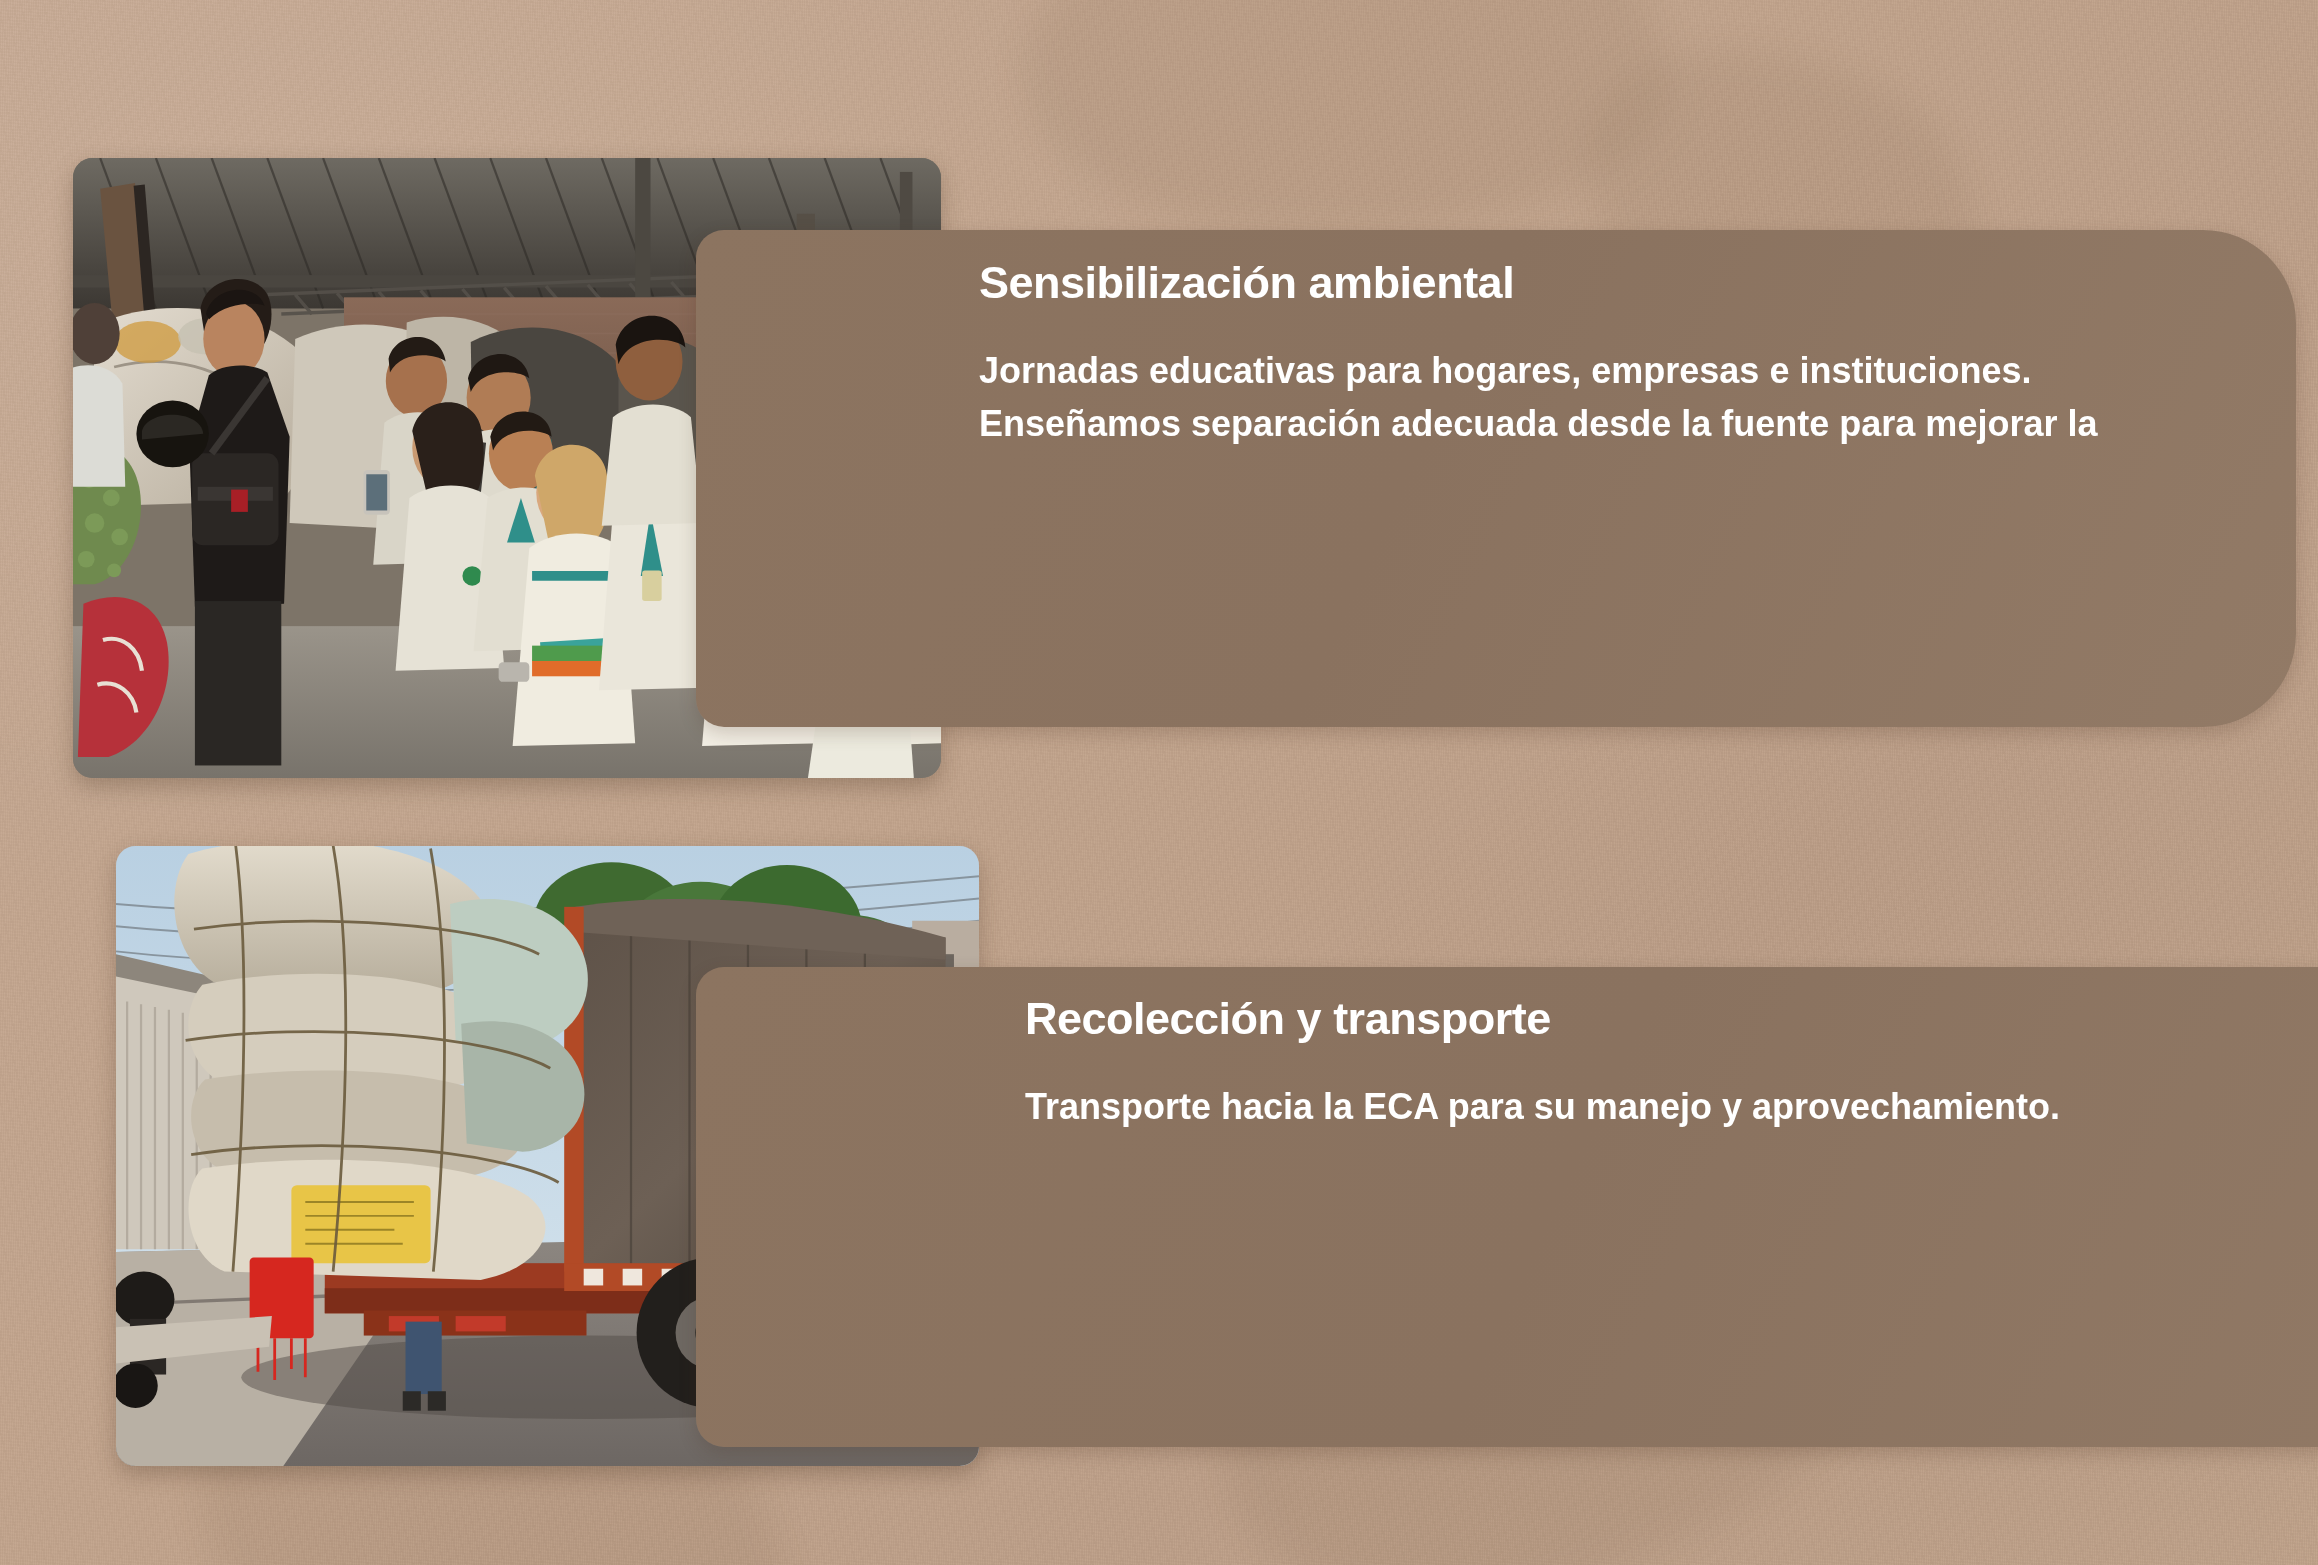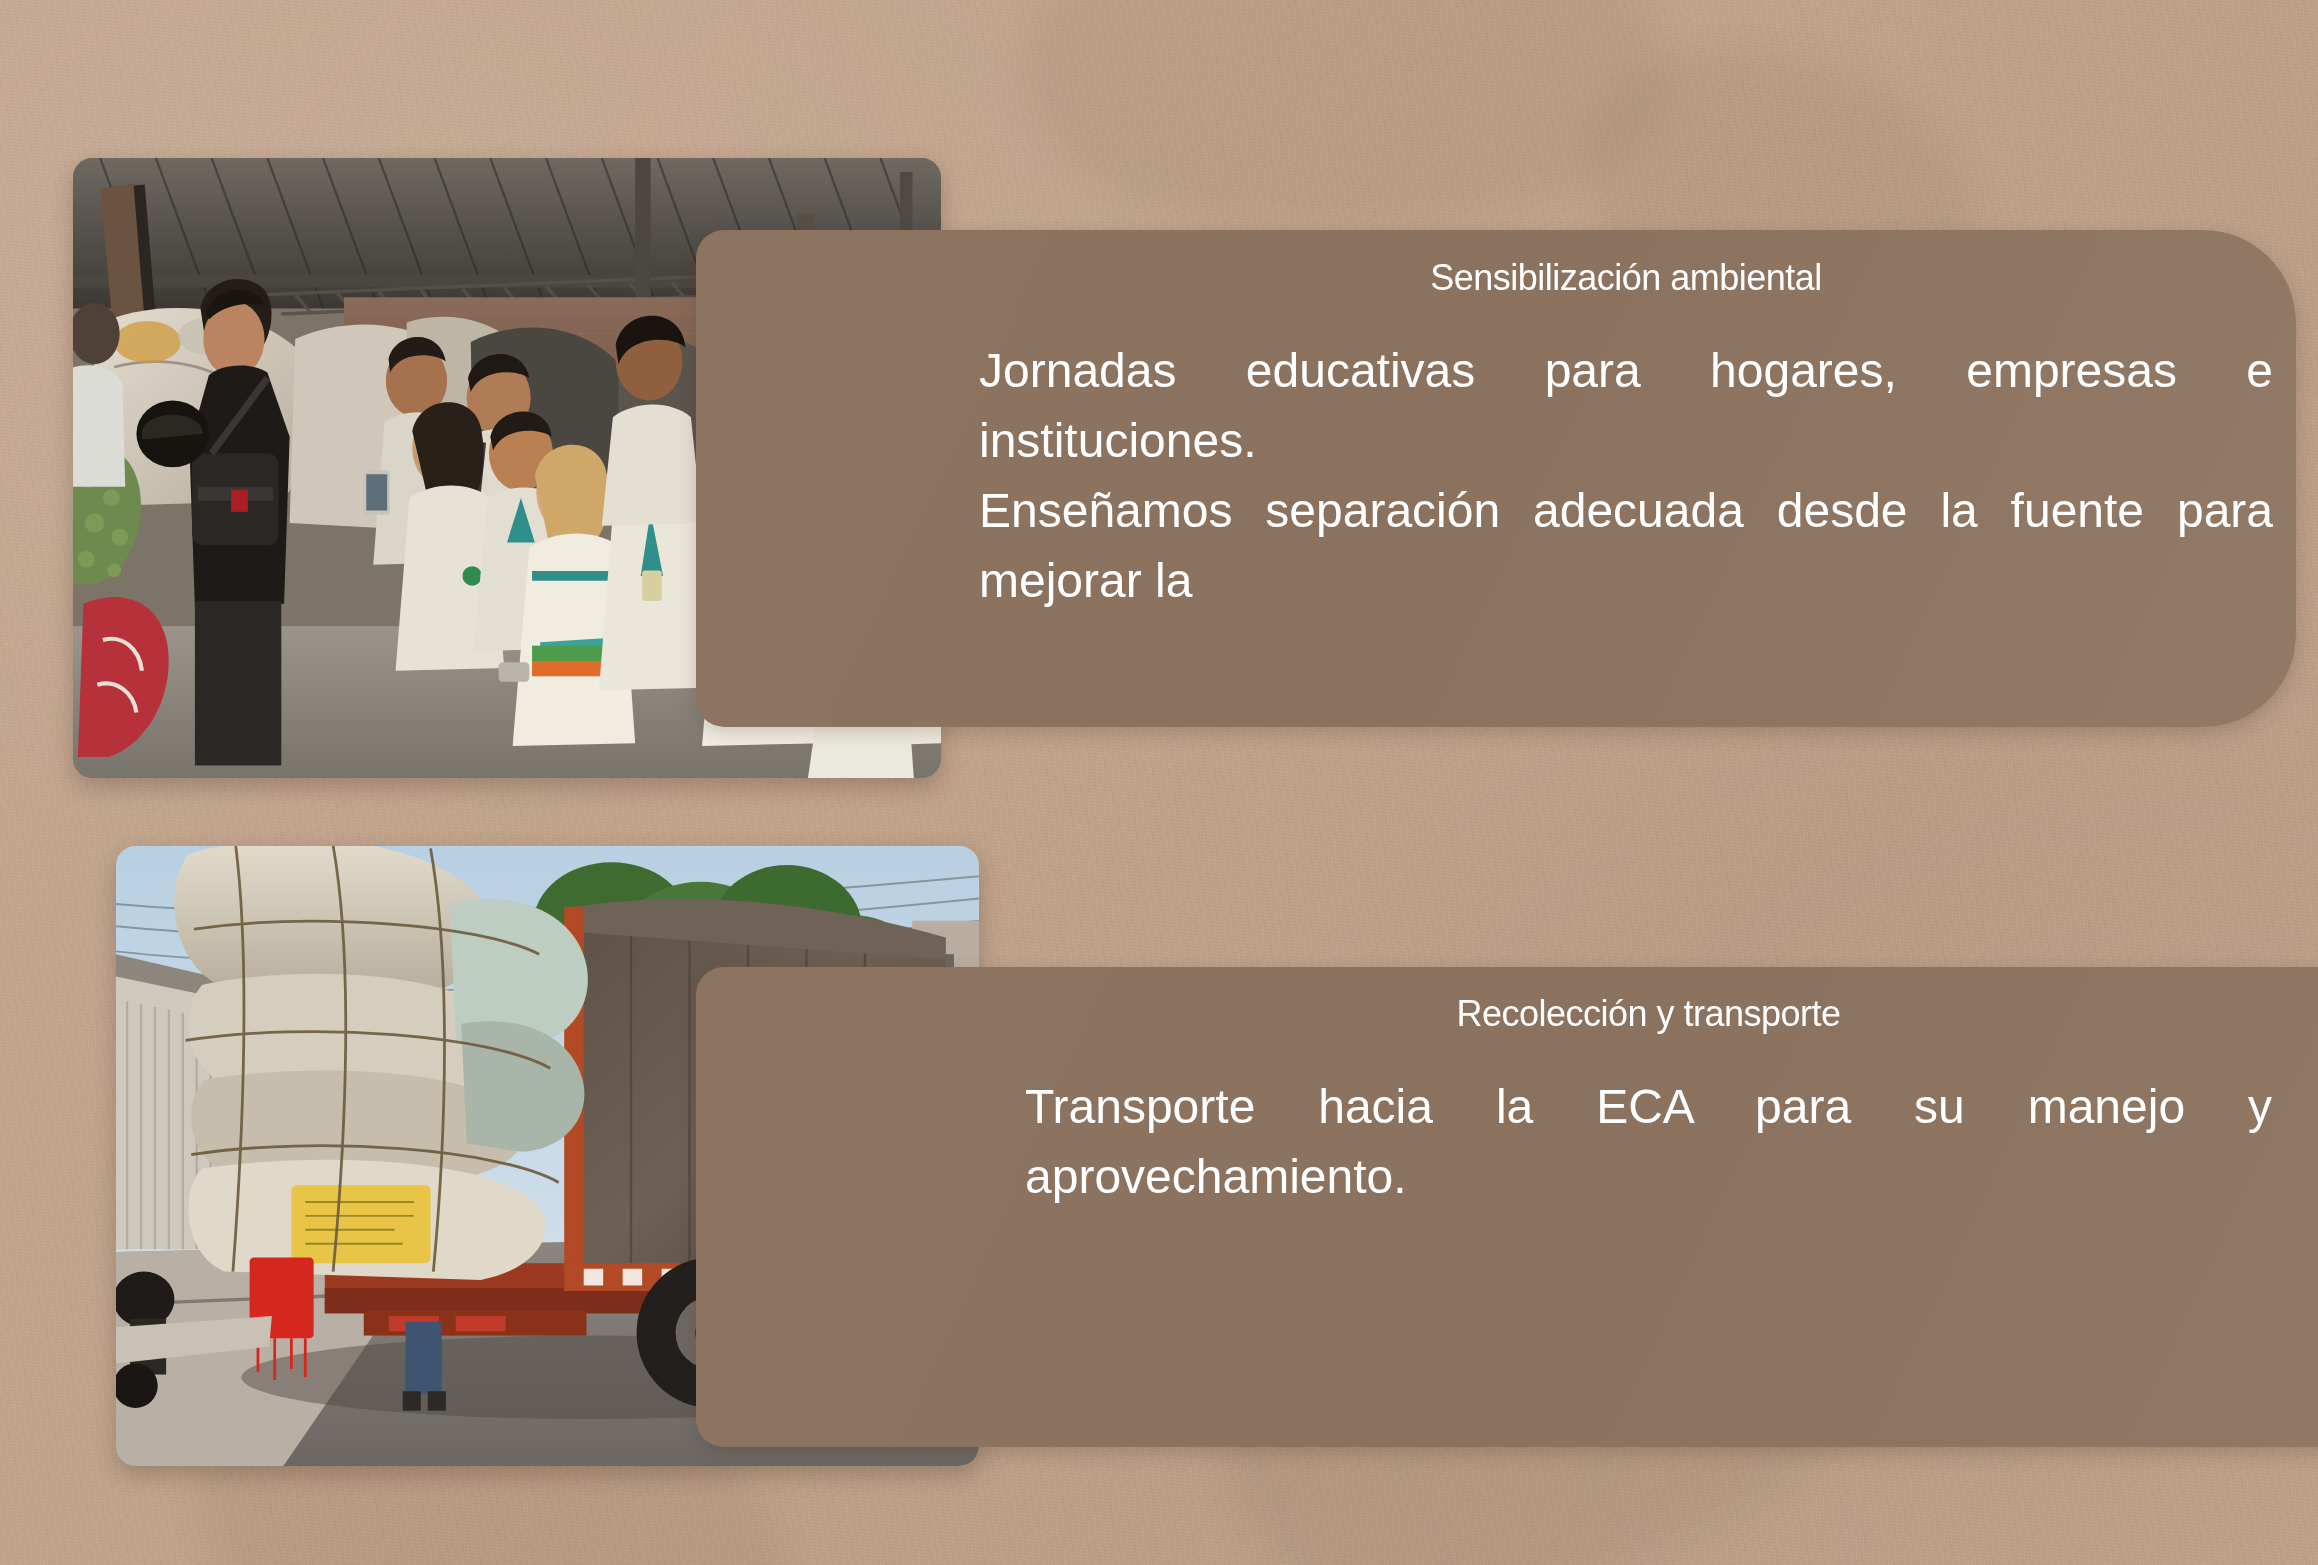--- a/index.html
+++ b/index.html
@@ -68,32 +68,31 @@
             border-radius: 28px 93px 93px 28px; }
   #card-2 { left: 696px; top: 967px; width: 1928px; height: 480px;
             border-radius: 28px 93px 93px 28px; padding-left: 20px; }
 
   .card-inner { position: absolute; }
   #card-1 .card-inner { left: 283px; top: 29px;  width: 1294px; }
   #card-2 .card-inner { left: 329px; top: 28px;  width: 1247px; }
 
   .card-title {
     color: #ffffff;
-    font-size: 36px;
-    font-weight: 400;
+    font-size: 45px;
+    font-weight: 700;
     letter-spacing: -0.5px;
     line-height: 1.05;
     margin-bottom: 39px;
     white-space: nowrap;
-    text-align: center;
   }
   .card-body {
     color: #ffffff;
-    font-size: 48px;
-    font-weight: 400;
+    font-size: 36px;
+    font-weight: 700;
     line-height: 1.46;
   }
   .justified { text-align: justify; text-align-last: left; }
 </style>
 </head>
 <body>
 
 <div class="slide">
 
   <div class="leaf-shadows">

